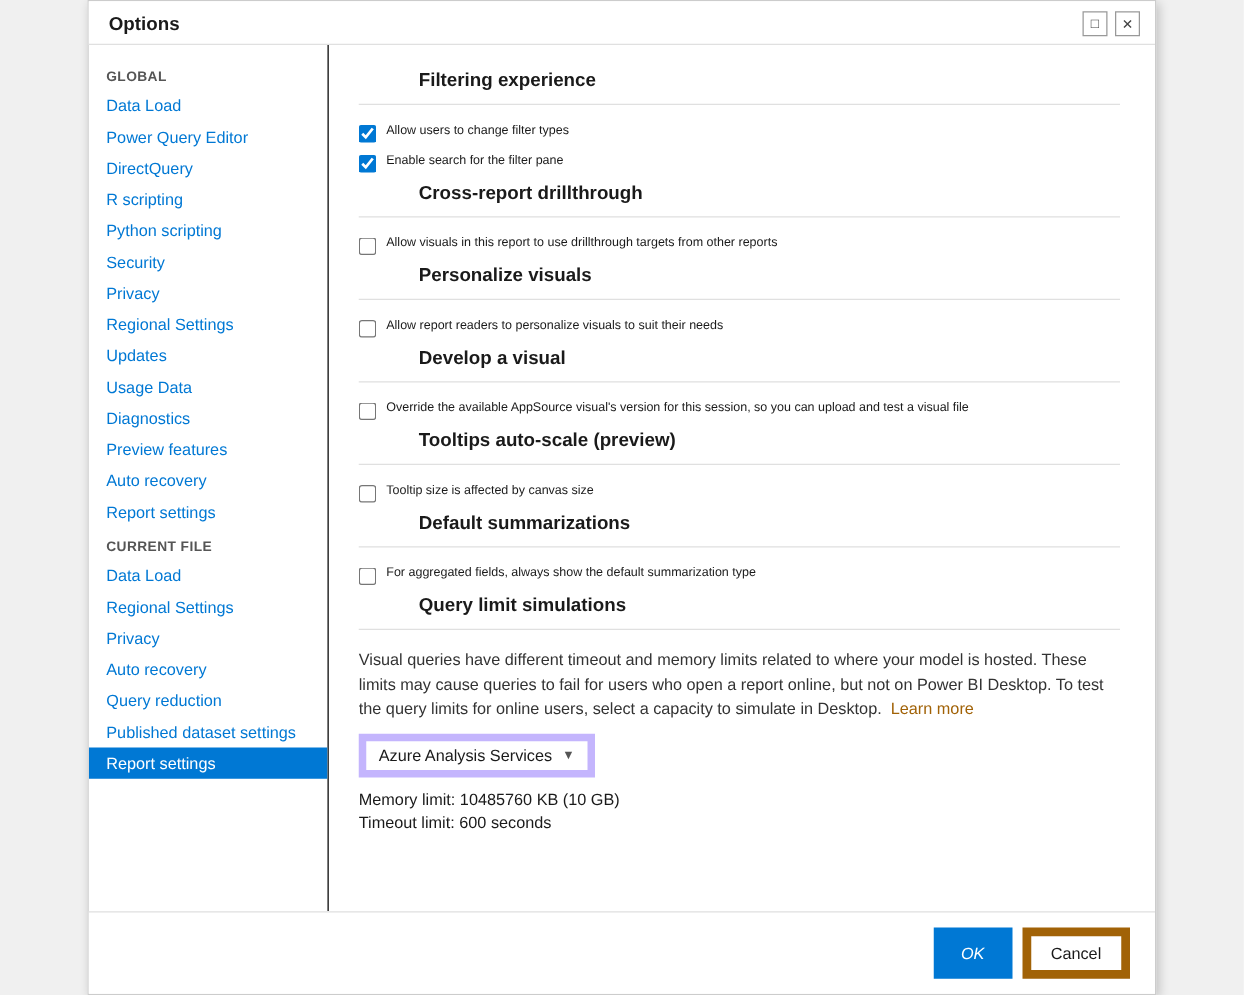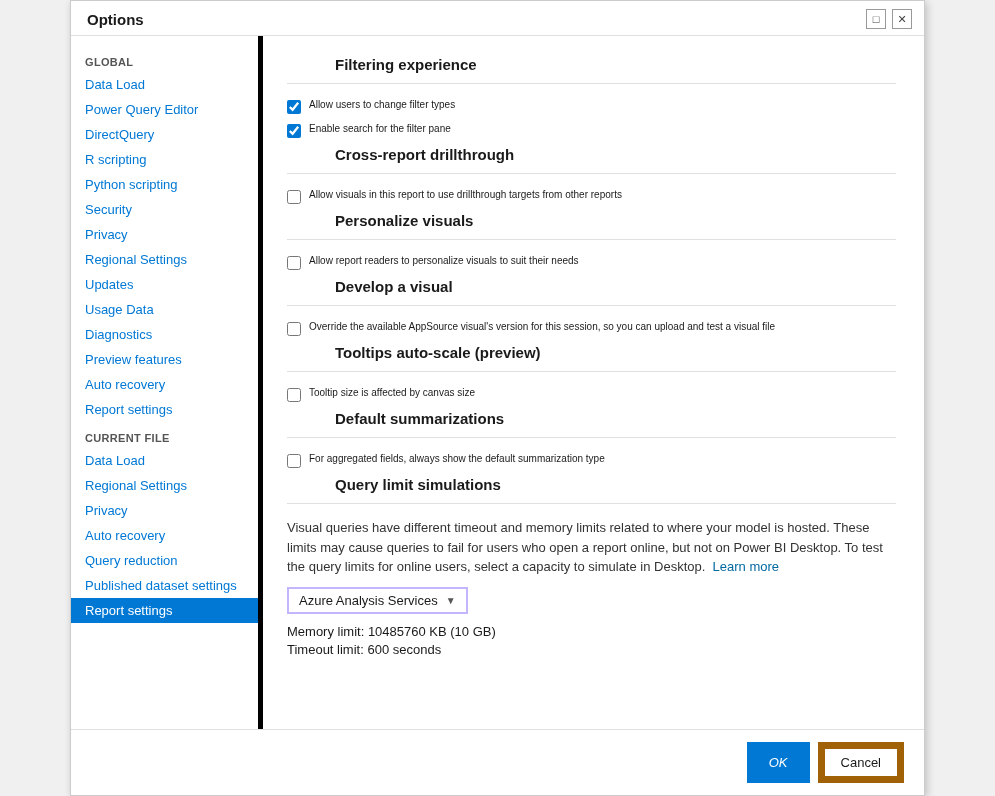--- a/index.html
+++ b/index.html
@@ -53,21 +53,21 @@
     }
     .dialog-body {
       display: flex;
       flex: 1;
       overflow: hidden;
     }
     
     .sidebar {
       width: 192px;
       min-width: 192px;
-      border-right: 5px solid #000000;
+      border-right: 1px solid #000000;
       overflow-y: auto;
       padding: 10px 0;
       background: #fff;
     }
     .sidebar-section-label {
       font-size: 11px;
       font-weight: 700;
       color: #555;
       padding: 10px 14px 4px 14px;
       letter-spacing: 0.03em;
@@ -131,33 +131,33 @@
       font-size: 10px;
       line-height: 1.4;
     }
     .section-desc {
       font-size: 13px;
       color: #333;
       line-height: 1.5;
       margin-bottom: 10px;
     }
     .learn-more {
-      color: #0369a1;
+      color: #a16207;
       text-decoration: none;
       cursor: pointer;
     }
     .dropdown-container {
       margin: 10px 0 10px 0;
     }
     .dropdown-btn {
       display: inline-flex;
       align-items: center;
       gap: 8px;
       padding: 4px 10px;
-      border: 2px solid #c4b5fd;
+      border: 6px solid #c4b5fd;
       background: #fff;
       cursor: pointer;
       font-size: 13px;
       color: #1a1a1a;
       min-width: 180px;
     }
     .dropdown-btn .chevron {
       margin-left: auto;
       font-size: 10px;
       color: #555;

